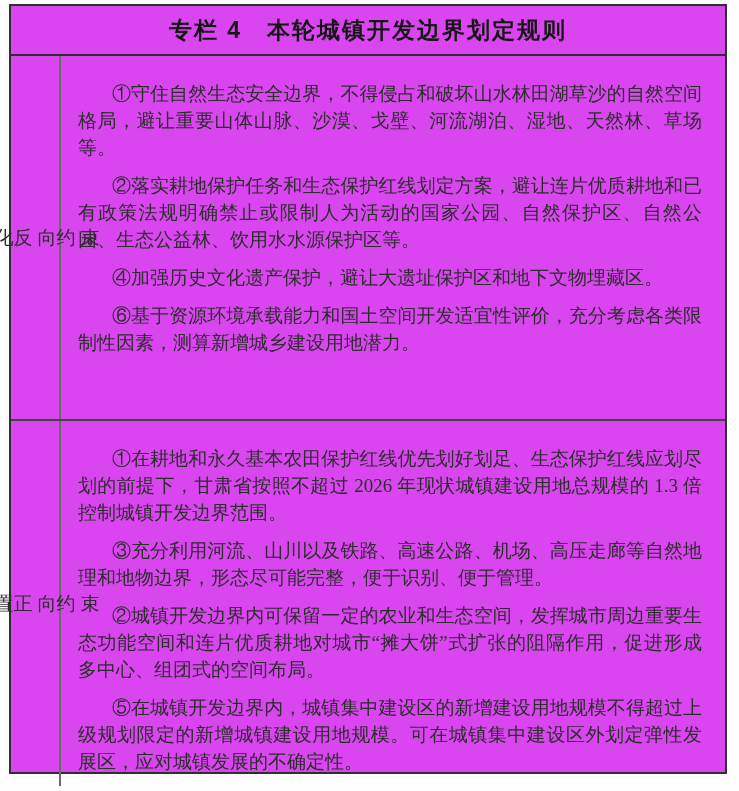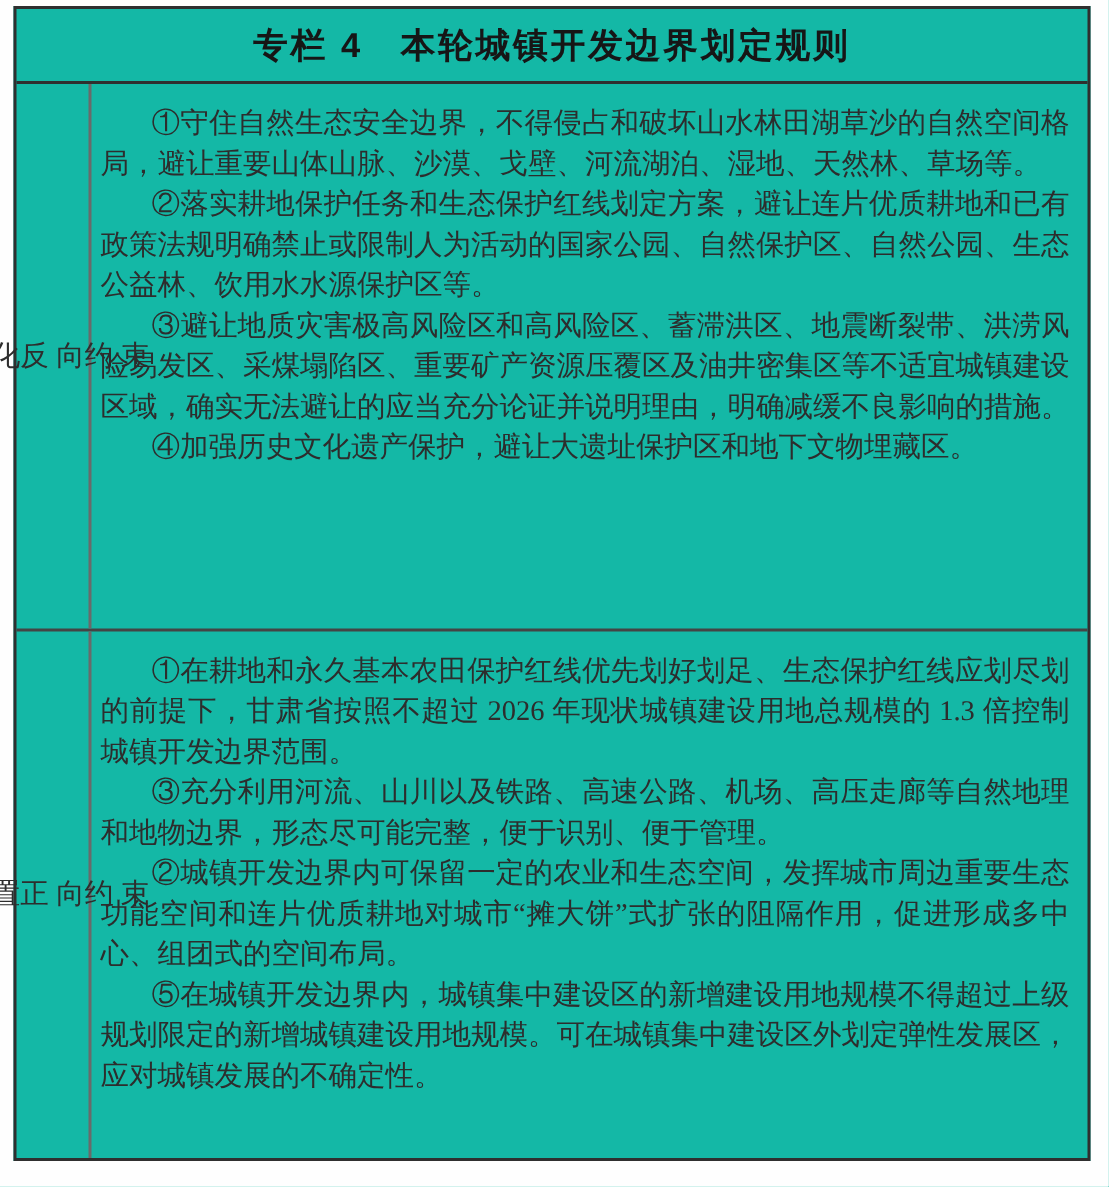--- a/index.html
+++ b/index.html
@@ -17,21 +17,21 @@
     background: #fefefe;
   }
   .panel {
     position: absolute;
     left: 9px;
     top: 4px;
     width: 718px;
     height: 770px;
     border: 2px solid #2f2f2f;
     box-sizing: border-box;
-    background: #14b8a6;
+    background: #d946ef;
     display: flex;
     flex-direction: column;
   }
   .title-row {
     height: 50px;
     flex: 0 0 50px;
     border-bottom: 2px solid #2f2f2f;
     box-sizing: border-box;
     display: flex;
     align-items: center;
@@ -78,43 +78,43 @@
     flex: 1 1 auto;
     box-sizing: border-box;
     padding: 13px 12px 0 6px;
     font-family: "Liberation Serif", "DejaVu Serif", serif;
     font-size: 19px;
     line-height: 27px;
     color: #2d2d2d;
     text-align: justify;
   }
   .content-cell p {
-    margin: 0;
+    margin: 11px;
     text-indent: 34px;
   }
 </style>
 </head>
 <body>
 
 <div class="page">
   <div class="panel">
 
     <div class="title-row">专栏 4　本轮城镇开发边界划定规则</div>
 
     <div class="rule-row first">
       <div class="label-cell">
         <span class="label-line">强化</span>
         <span class="label-line">反向</span>
         <span class="label-line">约束</span>
       </div>
       <div class="content-cell">
         <p>①守住自然生态安全边界，不得侵占和破坏山水林田湖草沙的自然空间格局，避让重要山体山脉、沙漠、戈壁、河流湖泊、湿地、天然林、草场等。</p>
         <p>②落实耕地保护任务和生态保护红线划定方案，避让连片优质耕地和已有政策法规明确禁止或限制人为活动的国家公园、自然保护区、自然公园、生态公益林、饮用水水源保护区等。</p>
-        <p>③避让地质灾害极高风险区和高风险区、蓄滞洪区、地震断裂带、洪涝风险易发区、采煤塌陷区、重要矿产资源压覆区及油井密集区等不适宜城镇建设区域，确实无法避让的应当充分论证并说明理由，明确减缓不良影响的措施。</p>
         <p>④加强历史文化遗产保护，避让大遗址保护区和地下文物埋藏区。</p>
+        <p>⑥基于资源环境承载能力和国土空间开发适宜性评价，充分考虑各类限制性因素，测算新增城乡建设用地潜力。</p>
       </div>
     </div>
 
     <div class="rule-row second">
       <div class="label-cell">
         <span class="label-line">设置</span>
         <span class="label-line">正向</span>
         <span class="label-line">约束</span>
       </div>
       <div class="content-cell">

